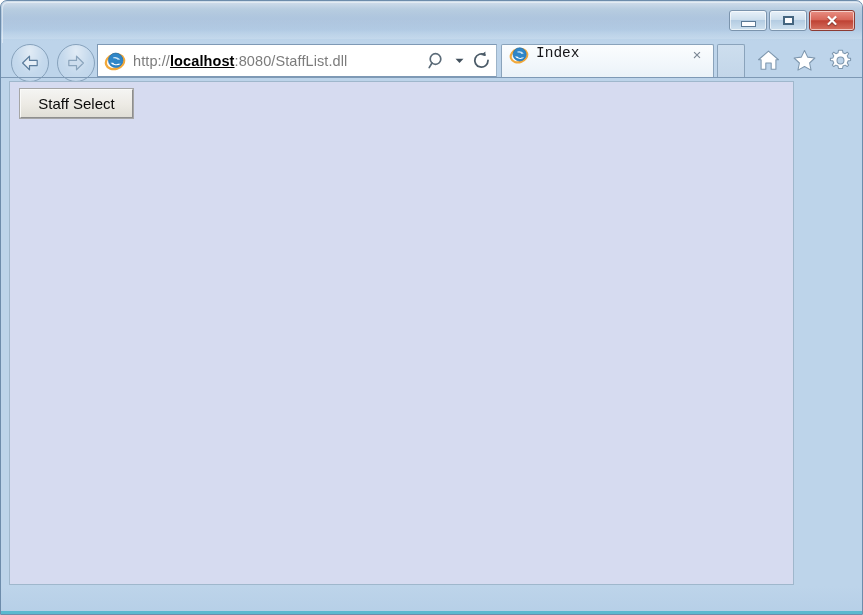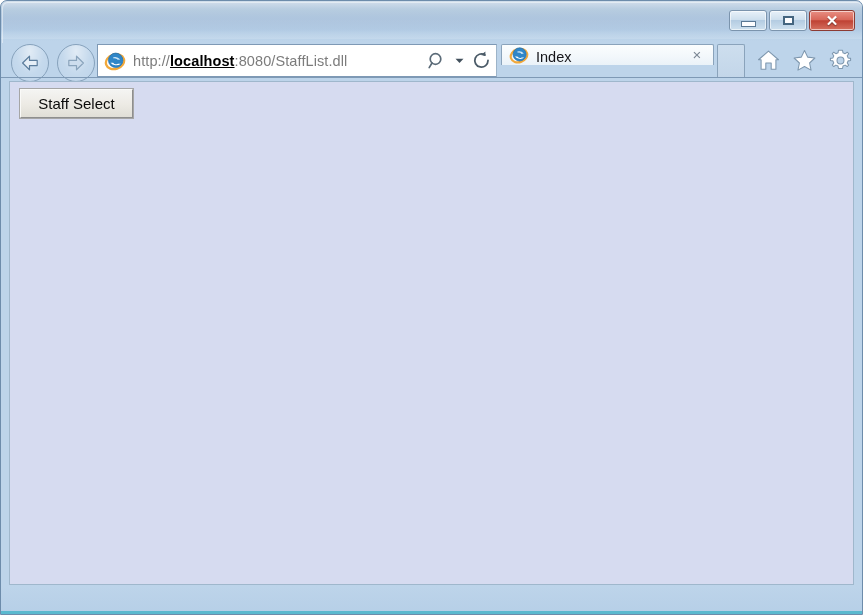--- a/index.html
+++ b/index.html
@@ -183,28 +183,29 @@
     justify-content: center;
     cursor: default;
   }
 
   
   #tab-index {
     position: absolute;
     left: 500px;
     top: 43px;
     width: 213px;
-    height: 21px;
+    height: 33px;
     box-sizing: border-box;
     border: 1px solid #8aa3bb;
     border-bottom: none;
     background: linear-gradient(180deg, #fbfdfe 0%, #f2f7fb 60%, #eaf2f8 100%);
     display: flex;
-    align-items: flex-end;
+    align-items: flex-start;
     border-radius: 2px 2px 0 0;
+    font-family: Liberation Mono, monospace;
   }
   #tab-favicon {
     width: 20px; height: 20px;
     margin-left: 7px;
     flex: 0 0 auto;
   }
   #tab-label {
     flex: 1 1 auto;
     margin-left: 7px;
     font-size: 14.5px;
@@ -264,21 +265,21 @@
     width: 863px;
     height: 1px;
     background: #7e99b5;
   }
 
   
   #content-frame {
     position: absolute;
     left: 8px;
     top: 80px;
-    width: 845px;
+    width: 785px;
     height: 504px;
     box-sizing: border-box;
     border: 1px solid #9fb7cc;
     background: #d6dbf0;
     overflow: hidden;
   }
   #page-body {
     position: absolute;
     left: 0; top: 0;
     width: 843px;

